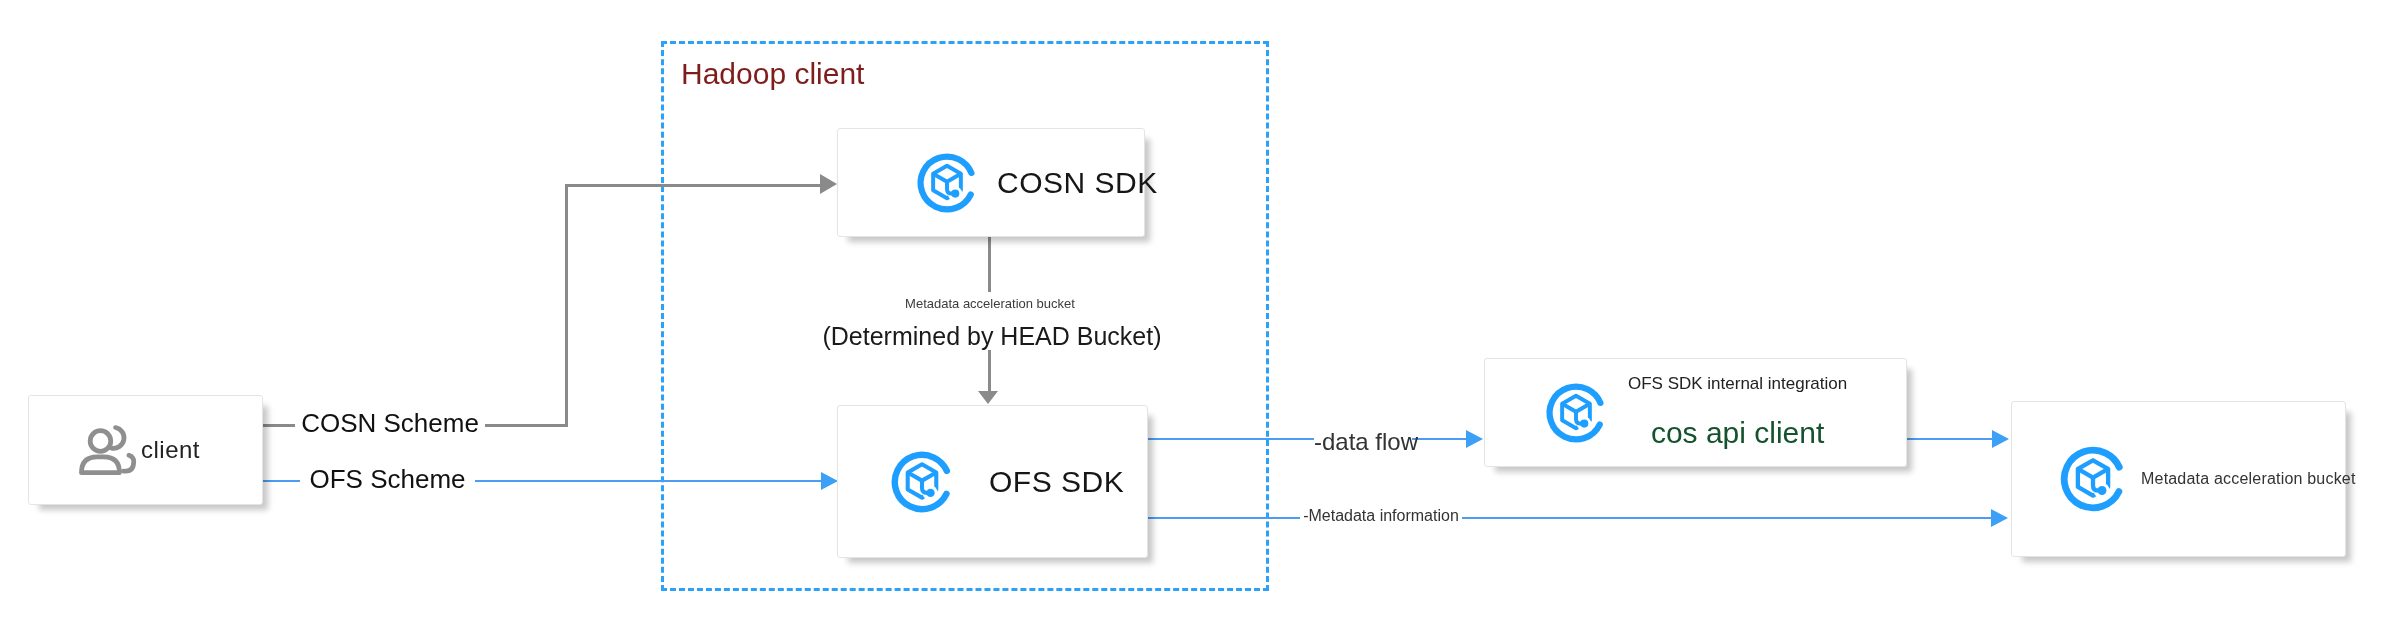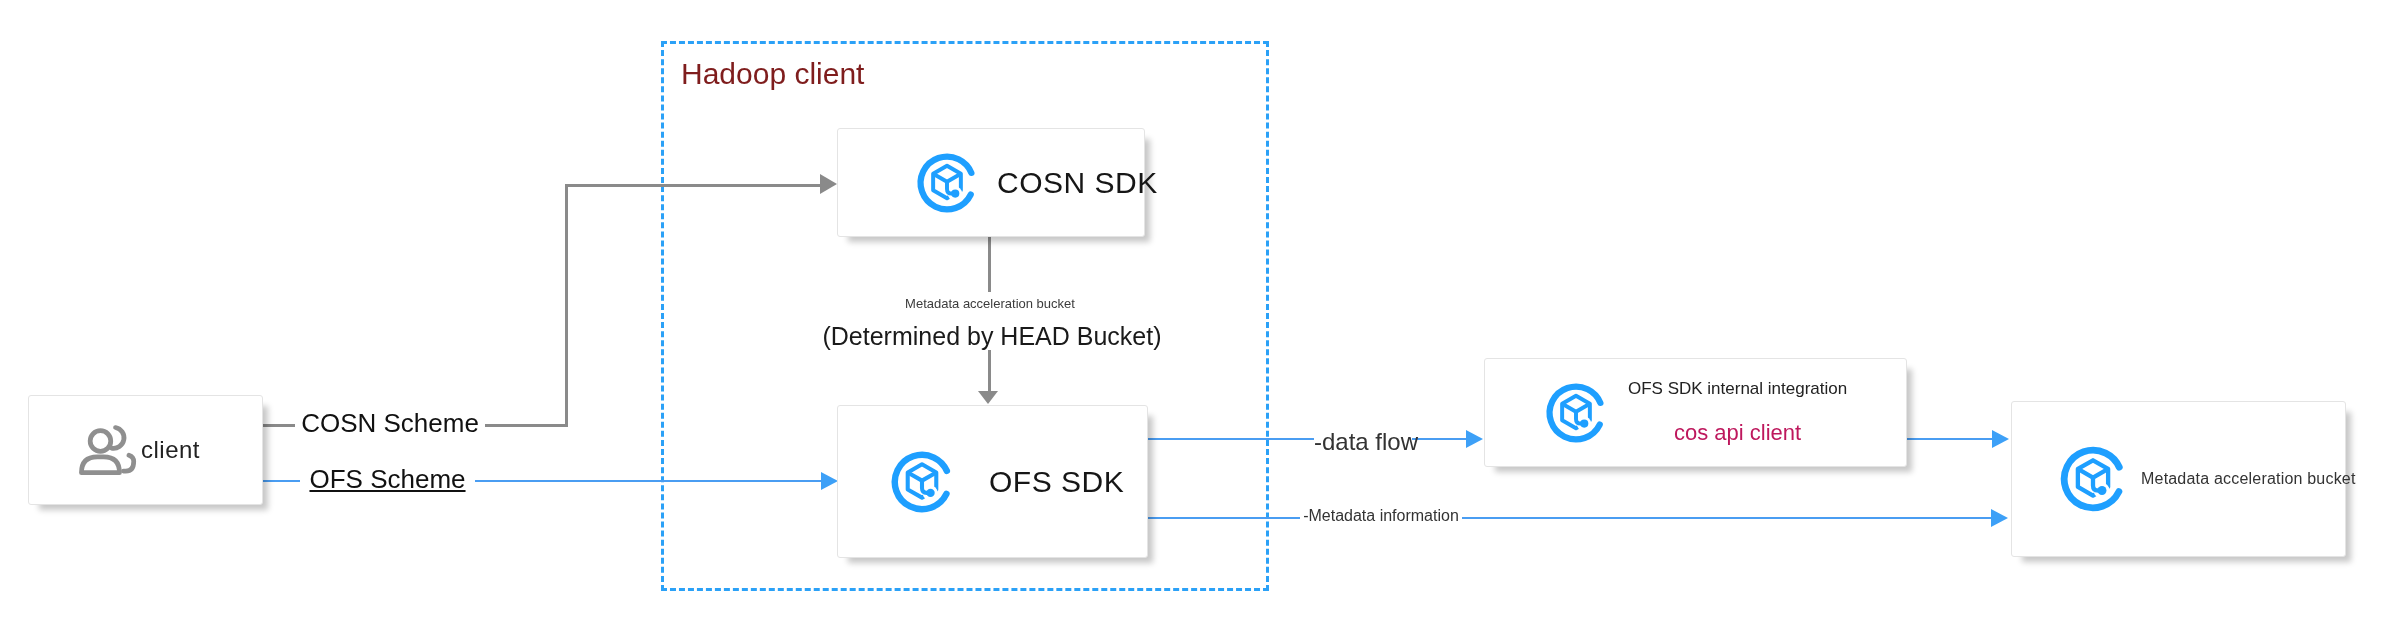--- a/index.html
+++ b/index.html
@@ -17,21 +17,21 @@
   #cosn-box   { left:837px; top:128px; width:308px; height:109px; padding-left:76px; gap:17px; }
   #ofs-box    { left:837px; top:405px; width:311px; height:153px; padding-left:50px; gap:33px; }
   #cosapi-box { left:1484px;top:358px; width:423px; height:109px; padding-left:58px; gap:19px; }
   #bucket-box { left:2011px;top:401px; width:335px; height:156px; padding-left:45px; gap:12px; }
 
   .node-label { font-size:30px; color:#161616; letter-spacing:0.5px; white-space:nowrap; }
   #client-box .node-label { font-size:24px; color:#222; }
   #bucket-box .node-label { font-size:16px; color:#333; letter-spacing:0.2px; }
   .cosapi-text { display:flex; flex-direction:column; text-align:center; line-height:1.25; }
   .cosapi-sub  { font-size:17px; color:#222; white-space:nowrap; }
-  .cosapi-main { font-size:22px; color:#be185d; white-space:nowrap; margin-top:20px; }
+  .cosapi-main { font-size:30px; color:#14532d; white-space:nowrap; margin-top:20px; }
 
   .cos-svg { display:block; color:#1e9fff; }
   .ppl-svg { display:block; color:#8f8f8f; }
 
   
   #hadoop-container {
     position:absolute; left:661px; top:41px; width:608px; height:550px;
     border:3px dashed #2ba1f7; box-sizing:border-box;
   }
   #hadoop-title {
@@ -60,21 +60,21 @@
   #cosn-arrow   { left:820px;  top:174px; }
   #ofs-arrow    { left:821px;  top:472px; }
   #down-arrow   { left:978px;  top:391px; }
   #dataflow-arrow { left:1466px; top:430px; }
   #cosapi-arrow   { left:1992px; top:430px; }
   #metainfo-arrow { left:1991px; top:509px; }
 
   
   .edge-label { position:absolute; background:#ffffff; text-align:center; white-space:nowrap; }
   #lbl-cosn-scheme { left:295px;  top:408px; width:190px; font-size:26px; color:#111; }
-  #lbl-ofs-scheme  { left:300px;  top:464px; width:175px; font-size:26px; color:#111;text-decoration:underline; }
+  #lbl-ofs-scheme  { left:300px;  top:464px; width:175px; font-size:26px; color:#111; }
   #lbl-meta-small  { left:865px;  top:296px; width:250px; font-size:13px; color:#3c3c3c; background:transparent; }
   #lbl-head        { left:792px;  top:322px; width:400px; font-size:25px; color:#1a1a1a; background:transparent; }
   #lbl-dataflow    { left:1314px; top:428px; width:98px;  font-size:24px; color:#333; }
   #lbl-metainfo    { left:1300px; top:507px; width:162px; font-size:16px; color:#333; }
 </style>
 </head>
 <body>
 
 <svg width="0" height="0" style="position:absolute" aria-hidden="true">
   <defs>

